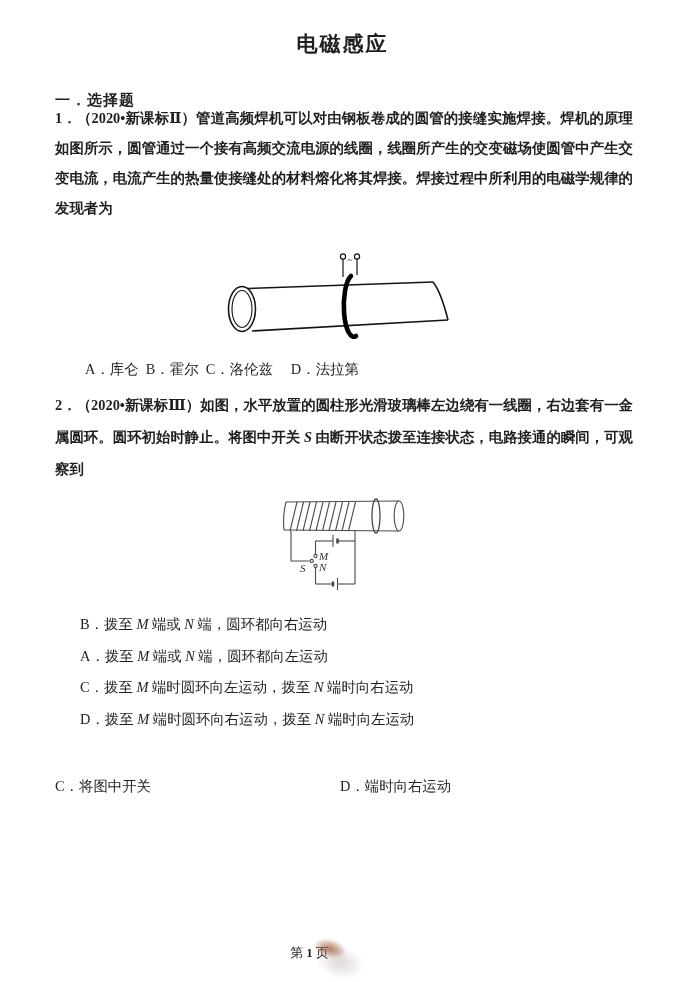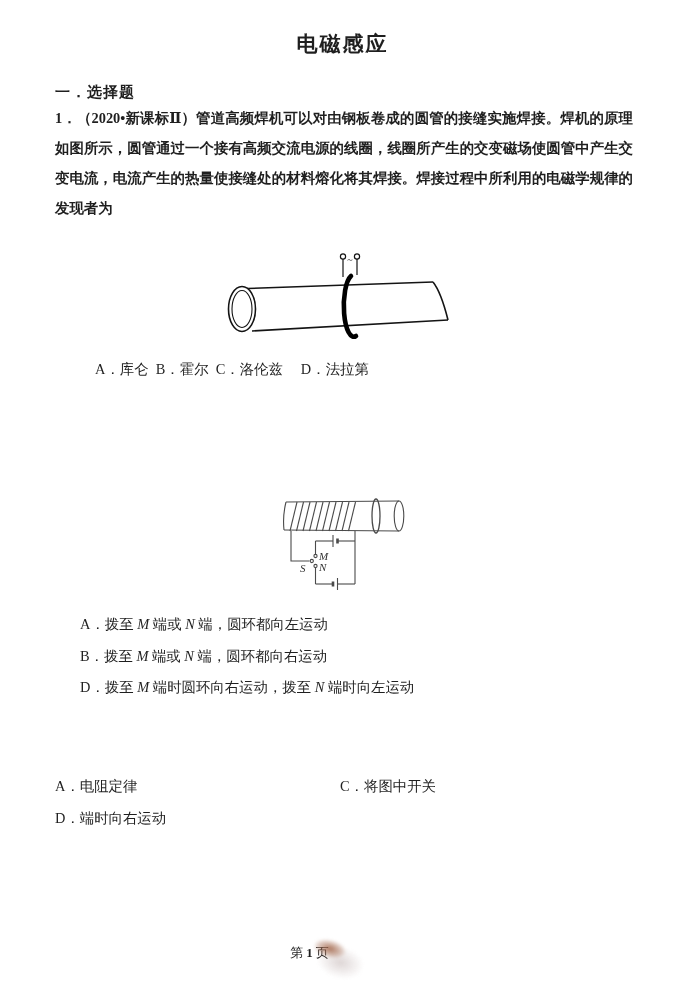--- a/index.html
+++ b/index.html
@@ -8,33 +8,33 @@
     background:#ffffff; overflow:hidden;
     font-family:"Liberation Serif","DejaVu Serif",serif;
     color:#1f1f1f;
     padding-left:20px;
   }
   .title {
     position:absolute; top:30px; left:0; width:685px; margin:0;
     text-align:center; font-size:21px; font-weight:bold; letter-spacing:2px;
   }
   .section-heading {
-    position:absolute; top:83px; left:55px;
+    position:absolute; top:91px; left:55px;
     font-size:15px; font-weight:bold; letter-spacing:1px;
   }
   .stem {
     position:absolute; left:55px; width:578px; margin:0;
     font-size:14.4px; line-height:30px; text-align:justify;font-weight:bold;
   }
   .q1-stem { top:103px; }
   .q2-stem { top:389px; line-height:32px; }
   .q3-stem { top:743px; text-align:left; }
   .var { font-style:italic; font-family:"Liberation Serif",serif; }
   .q1-options {
-    position:absolute; left:95px; top:360px; margin:0;
+    position:absolute; left:85px; top:360px; margin:0;
     font-size:14.4px; white-space:pre;
   }
   .fig1 { position:absolute; left:222px; top:246px; width:240px; height:112px; }
   .fig2 { position:absolute; left:275px; top:492px; width:135px; height:115px; }
   .q2-options { position:absolute; left:80px; top:609px; }
   .q2-options p { margin:0; font-size:14.4px; line-height:31.5px; white-space:pre; }
   .q3-options {
     position:absolute; left:55px; top:770px; width:578px;
     display:grid; grid-template-columns:285px 1fr; grid-auto-rows:32px;
     font-size:14.4px; align-items:center;
@@ -82,20 +82,21 @@
         <line x1="135" y1="13" x2="135" y2="29"></line>
         <circle cx="121" cy="10.5" r="2.6"></circle>
         <circle cx="135" cy="10.5" r="2.6"></circle>
       </g>
       <text x="128" y="17" font-size="10" text-anchor="middle" fill="#333333">~</text>
     </svg>
   </div>
 
   <p class="q1-options">A．库仑  B．霍尔  C．洛伦兹     D．法拉第</p>
 
+  <p class="stem q2-stem"><span>2．（2020•新课标Ⅲ）如图，水平放置的圆柱形光滑玻璃棒左边绕有一线圈，右边套有一金属圆环。圆环初始时静止。将图中开关 </span><i class="var">S</i><span> 由断开状态拨至连接状态，电路接通的瞬间，可观察到</span></p>
 
   <div class="fig2">
     <svg width="135" height="115" viewBox="0 0 135 115">
       <g stroke="#4a4a4a" fill="none" stroke-width="1.1">
 
         <g>
           <line x1="11" y1="10" x2="124" y2="9"></line>
           <line x1="9" y1="38" x2="124" y2="39"></line>
           <path d="M11,10 Q7.5,24 9,38"></path>
           <ellipse cx="124" cy="24" rx="4.8" ry="15"></ellipse>
@@ -143,28 +144,28 @@
           <circle cx="40.5" cy="74" r="1.6"></circle>
         </g>
       </g>
       <text x="44" y="68" font-size="11" font-style="italic" fill="#333333">M</text>
       <text x="44" y="79" font-size="11" font-style="italic" fill="#333333">N</text>
       <text x="25" y="80" font-size="11" font-style="italic" fill="#333333">S</text>
     </svg>
   </div>
 
   <div class="q2-options">
+    <p><span>B．拨至 </span><i class="var">M</i><span> 端或 </span><i class="var">N</i><span> 端，圆环都向右运动</span></p>
     <p><span>A．拨至 </span><i class="var">M</i><span> 端或 </span><i class="var">N</i><span> 端，圆环都向左运动</span></p>
-    <p><span>B．拨至 </span><i class="var">M</i><span> 端或 </span><i class="var">N</i><span> 端，圆环都向右运动</span></p>
+    <p><span>C．拨至 </span><i class="var">M</i><span> 端时圆环向左运动，拨至 </span><i class="var">N</i><span> 端时向右运动</span></p>
     <p><span>D．拨至 </span><i class="var">M</i><span> 端时圆环向右运动，拨至 </span><i class="var">N</i><span> 端时向左运动</span></p>
   </div>
 
 
   <div class="q3-options">
-    <span>A．电阻定律</span>
     <span>C．将图中开关</span>
     <span>D．端时向右运动</span>
   </div>
 
   <div class="footer"><span>第</span><b>1</b><span>页</span></div>
 
   <div class="smudge"></div>
 
 </div>
 

